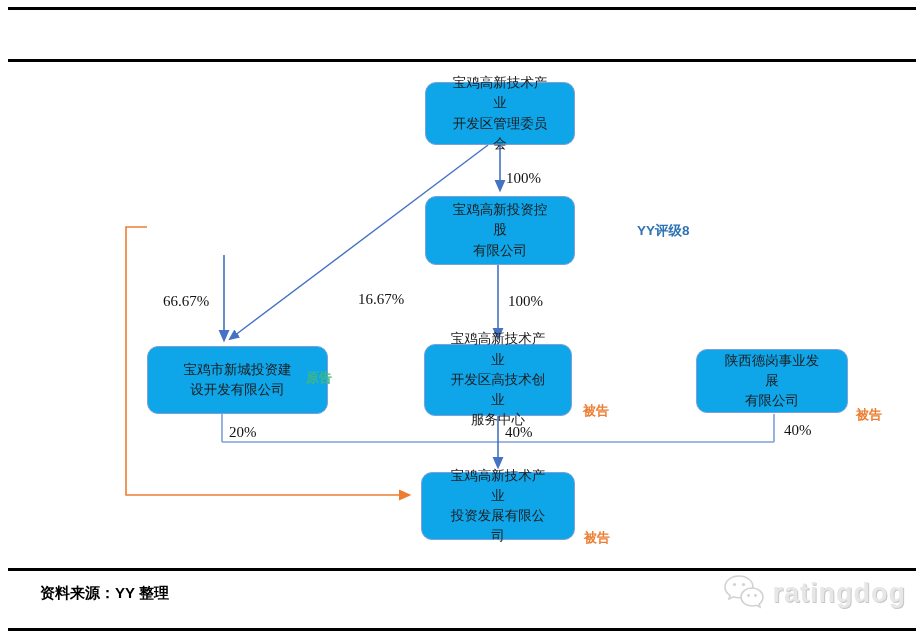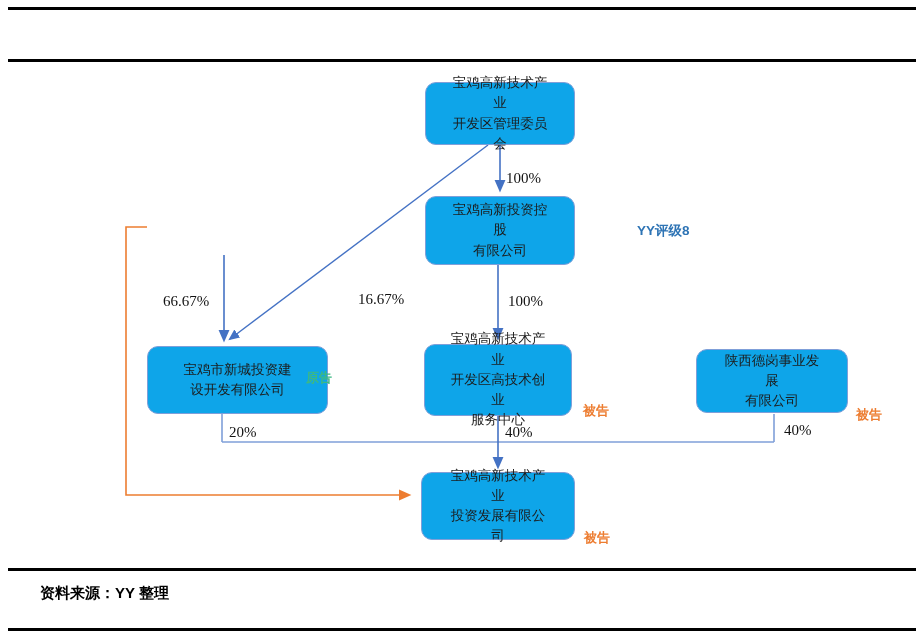--- a/index.html
+++ b/index.html
@@ -90,15 +90,30 @@
   <div class="lbl" style="left:784px;top:422px;">40%</div>
 
   <div class="lbl rating" style="left:597px;top:222px;margin-left:40px;">YY评级8</div>
   <div class="lbl plaintiff" style="left:306px;top:369px;font-family:Liberation Mono, monospace;">原告</div>
   <div class="lbl defendant" style="left:583px;top:366px;">被告</div>
   <div class="lbl defendant" style="left:856px;top:370px;">被告</div>
   <div class="lbl defendant" style="left:584px;top:493px;">被告</div>
 
   <div class="rule" style="top:568px;"></div>
   <div class="source">资料来源：YY 整理</div>
+  <div class="watermark">
+    <svg width="46" height="38" viewBox="0 0 46 38">
+      <g fill="#ffffff" stroke="#d2d2d2" stroke-width="1.6">
+        <path d="M18,2 C10,2 4,7 4,13 C4,16.5 6,19.5 9,21.3 L8,25 L12.4,22.8 C14.1,23.4 16,23.7 18,23.7 C26,23.7 32,18.8 32,13 C32,7 26,2 18,2 Z"></path>
+        <path d="M31,14 C25,14 20,18 20,23 C20,28 25,32 31,32 C32.6,32 34.1,31.8 35.4,31.3 L39,33 L38.2,30 C40.6,28.4 42,25.9 42,23 C42,18 37,14 31,14 Z"></path>
+      </g>
+      <g fill="#d2d2d2">
+        <circle cx="13.5" cy="10.5" r="1.6"></circle>
+        <circle cx="22.5" cy="10.5" r="1.6"></circle>
+        <circle cx="27.5" cy="21.5" r="1.4"></circle>
+        <circle cx="34.5" cy="21.5" r="1.4"></circle>
+      </g>
+    </svg>
+    <span class="wm-text">ratingdog</span>
+  </div>
   <div class="rule" style="top:628px;"></div>
 
 </div>
 
 </body></html>

